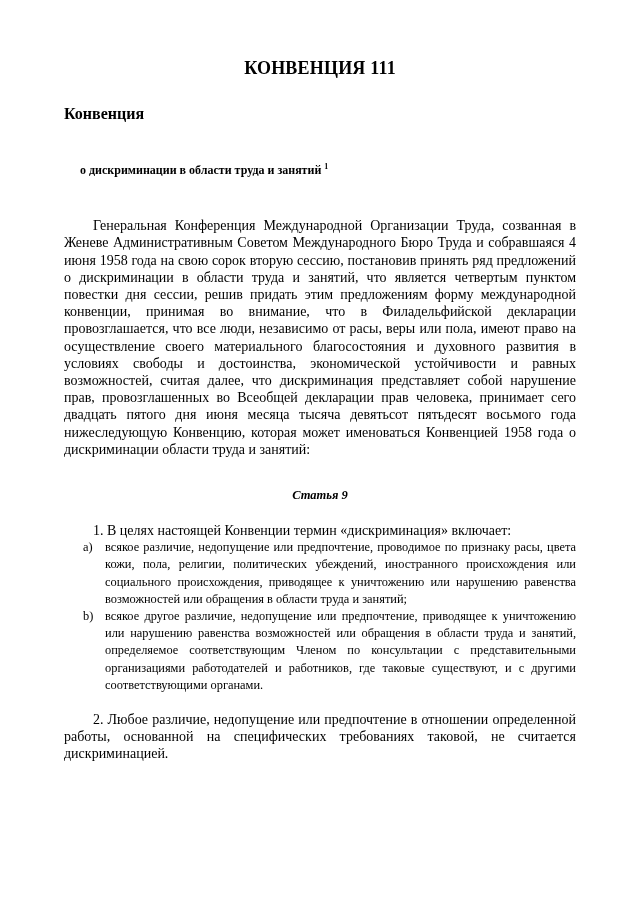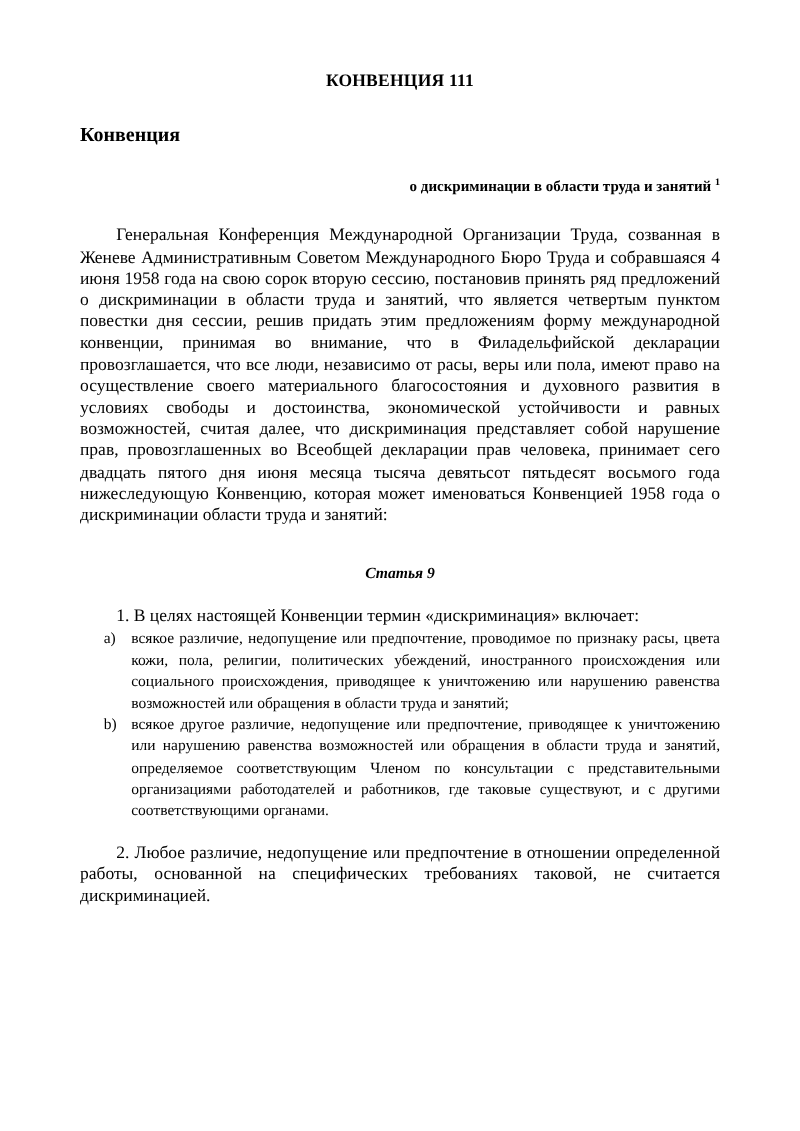--- a/index.html
+++ b/index.html
@@ -27,39 +27,39 @@
     position: absolute;
     left: 64px;
     top: 0;
     width: 512px;
   }
 
   
   .doc-title {
     text-align: center;
     font-weight: bold;
-    font-size: 14px;
+    font-size: 18px;
     letter-spacing: 0.2px;
     margin: 0;
     padding-top: 58px;
     line-height: 1.2;
   }
   .doc-subtitle {
     text-align: left;
     font-weight: bold;
     font-size: 16px;
     margin: 0;
     padding-top: 24px;
     line-height: 1.2;
   }
   .doc-subtitle2 {
-    text-align: right;
+    text-align: left;
     font-weight: bold;
     font-size: 12px;
-    margin: 0;
+    margin: 16px;
     padding-top: 23px;
     line-height: 1.2;
   }
   .doc-subtitle2 .fn {
     font-size: 8px;
     vertical-align: super;
     font-weight: bold;
     margin-left: 3px;
   }
 

